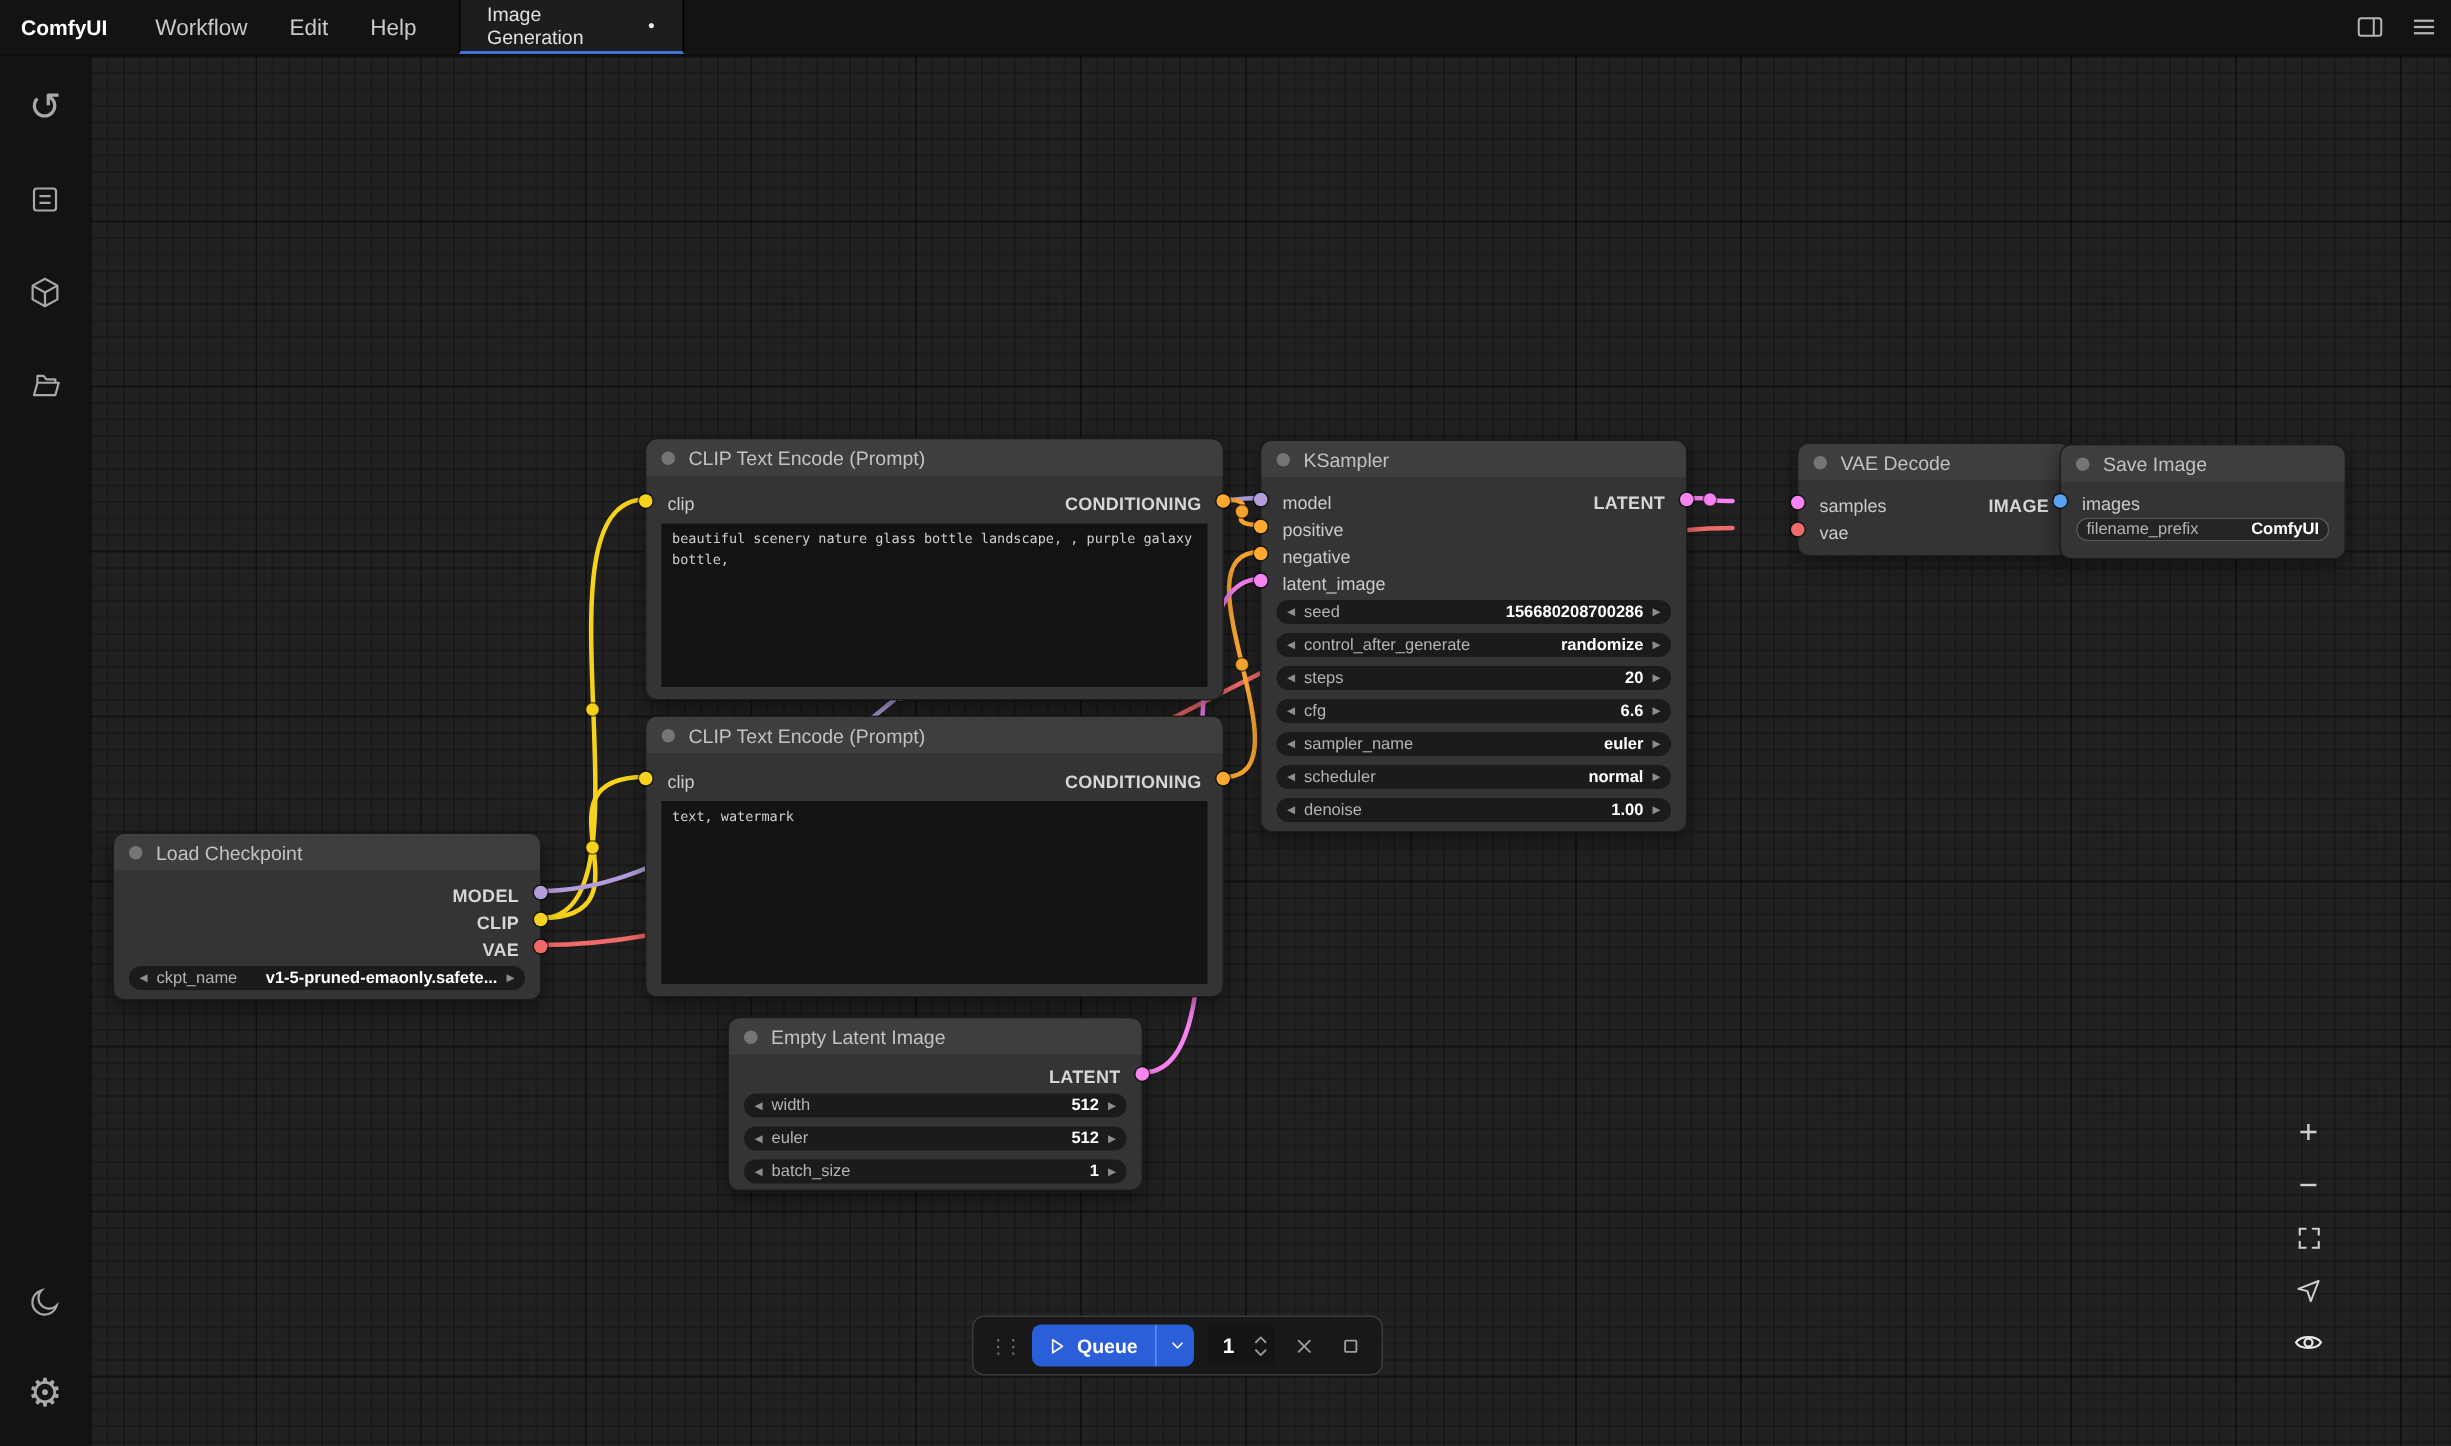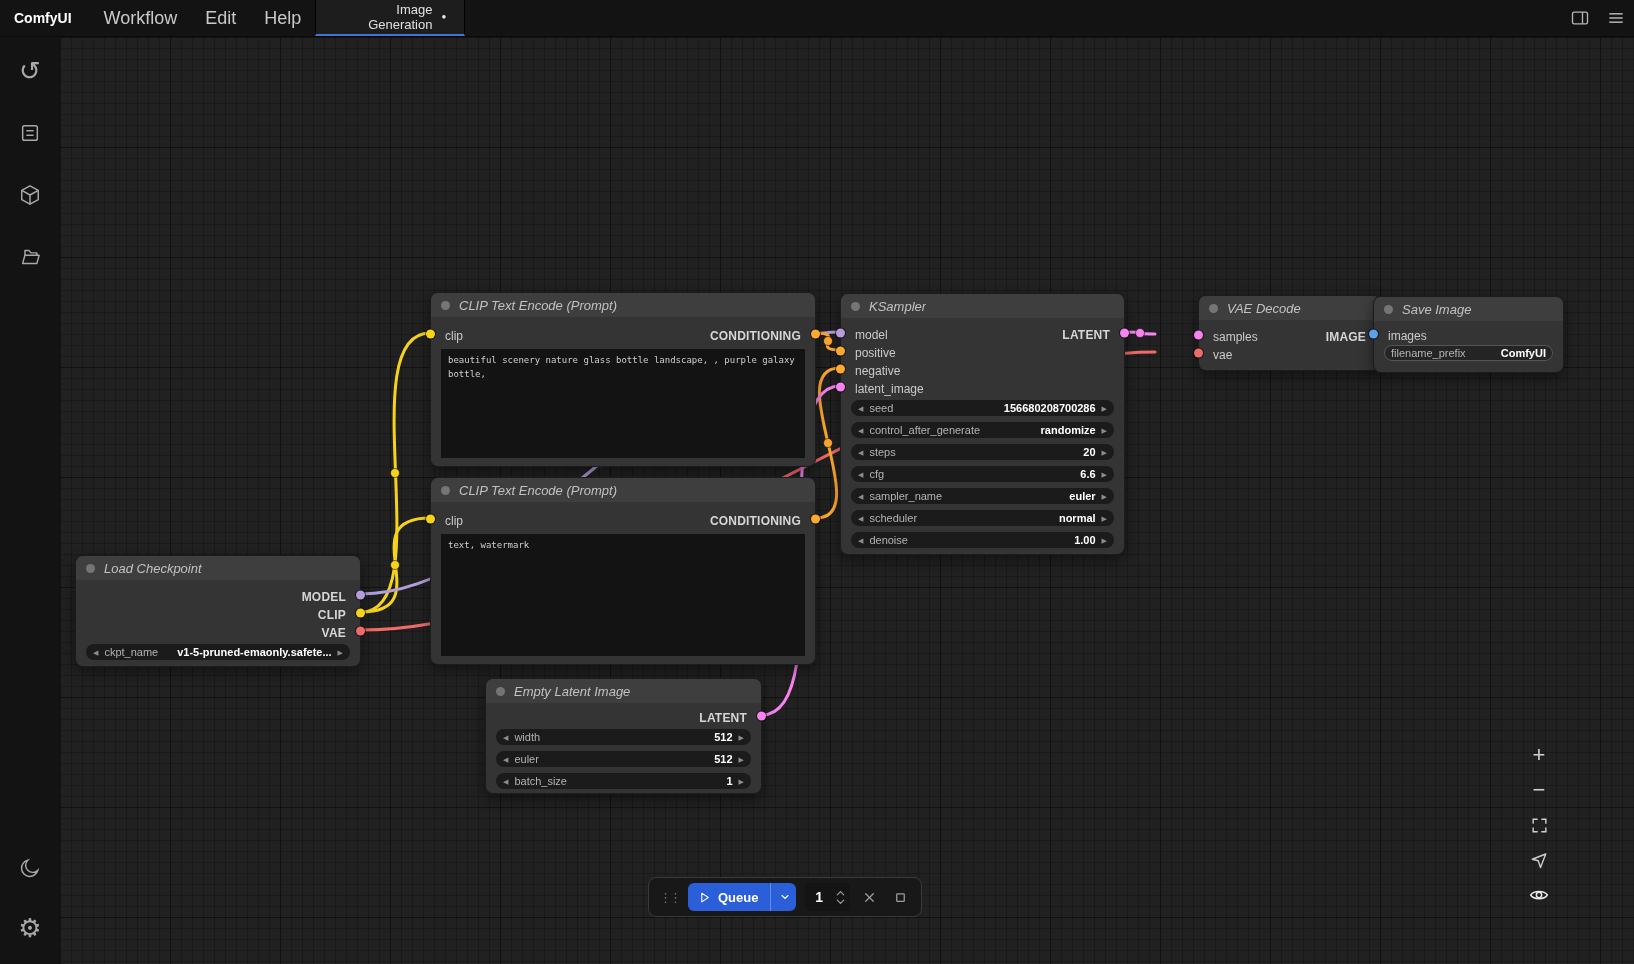--- a/index.html
+++ b/index.html
@@ -4,24 +4,24 @@
 <style>
   * { margin:0; padding:0; box-sizing:border-box; }
   html,body { width:1634px; height:964px; overflow:hidden; background:#131313;
               font-family:"Liberation Sans","DejaVu Sans",sans-serif; }
   #app { position:relative; width:1634px; height:964px; overflow:hidden; }
 
   
   #topbar { position:absolute; left:0; top:0; width:100%; height:37px; background:#131313;
             display:flex; align-items:stretch; z-index:10; border-bottom:1px solid #0a0a0a; }
   .logo { display:flex; align-items:center; padding:0 18px 0 14px; color:#fff; font-size:14px; font-weight:700; }
-  .menu-item { display:flex; align-items:center; padding:0 14px; color:#c9c9c9; font-size:18px; cursor:pointer; }
-  .wtab { display:flex; align-items:center; gap:9px; padding:0 18px; width:150px;
+  .menu-item { display:flex; align-items:center; padding:0 14px; color:#c9c9c9; font-size:15px; cursor:pointer; }
+  .wtab { margin-left:14px; display:flex; align-items:center; gap:9px; padding:0 18px; width:150px;
           background:#1d1d1d; border-left:1px solid #000; border-right:1px solid #000;
-          border-bottom:2px solid #3f74d8; color:#e0e0e0; font-size:13px;text-align:right; }
+          border-bottom:2px solid #3f74d8; color:#e0e0e0; font-size:13px; }
   .wtab .dirty { font-size:8px; color:#e8e8e8; line-height:1; }
   .tb-spacer { flex:1; }
   .tb-btn { width:36px; display:flex; align-items:center; justify-content:center; color:#b5b5b5; cursor:pointer; }
 
   
   #sidebar { position:absolute; left:0; top:37px; width:60px; height:927px; background:#131313;
              z-index:9; display:flex; flex-direction:column; align-items:center; padding:14px 0; }
   .sb-btn { width:40px; height:40px; margin-bottom:22px; display:flex; align-items:center; justify-content:center;
             color:#a8a8a8; font-size:26px; cursor:pointer; border-radius:6px; }
   .sb-bottom { margin-top:auto; display:flex; flex-direction:column; align-items:center; }
@@ -40,21 +40,21 @@
   #wires { position:absolute; left:0; top:0; width:1634px; height:964px; z-index:1; pointer-events:none; }
   #wires path { fill:none; stroke-width:3; stroke-linecap:round; }
   .w-yellow { stroke:#f5d31d; } .w-purple { stroke:#b39ddb; } .w-red { stroke:#f16a6a; }
   .w-orange { stroke:#ffa931; } .w-pink { stroke:#f783f0; } .w-blue { stroke:#5aa2f0; }
   .ld { stroke:rgba(0,0,0,.5); stroke-width:1; }
 
   
   .node { position:absolute; z-index:2; background:#343434; border:1px solid rgba(0,0,0,.45);
           border-radius:8px; box-shadow:0 5px 14px rgba(0,0,0,.45); color:#c8c8c8; }
   .nhd { height:24px; display:flex; align-items:center; gap:9px; padding:0 10px; background:#3e3e3e;
-         border-radius:7px 7px 0 0;font-style:italic; }
+         border-radius:7px 7px 0 0; }
   .ndot { width:9px; height:9px; border-radius:50%; background:#757575; flex:none; cursor:pointer; }
   .ntitle { font-size:13px; color:#c2c2c2; white-space:nowrap; overflow:hidden; }
   .nbody { position:relative; }
   .srow { position:relative; height:18px; display:flex; align-items:flex-end; padding:0 14px; font-size:12px; }
   .slbl { color:#cacaca; }
   .sout { margin-left:auto; font-weight:600; color:#d6d6d6; letter-spacing:.2px; }
   .sdot { width:9px; height:9px; border-radius:50%; position:absolute; top:50%; transform:translateY(-50%);
           box-shadow:0 0 0 1px rgba(0,0,0,.55); cursor:crosshair; }
   .sdot.in { left:-5px; } .sdot.out { right:-5px; }
   .widgets { padding:4px 10px 8px; display:flex; flex-direction:column; gap:6px; }

